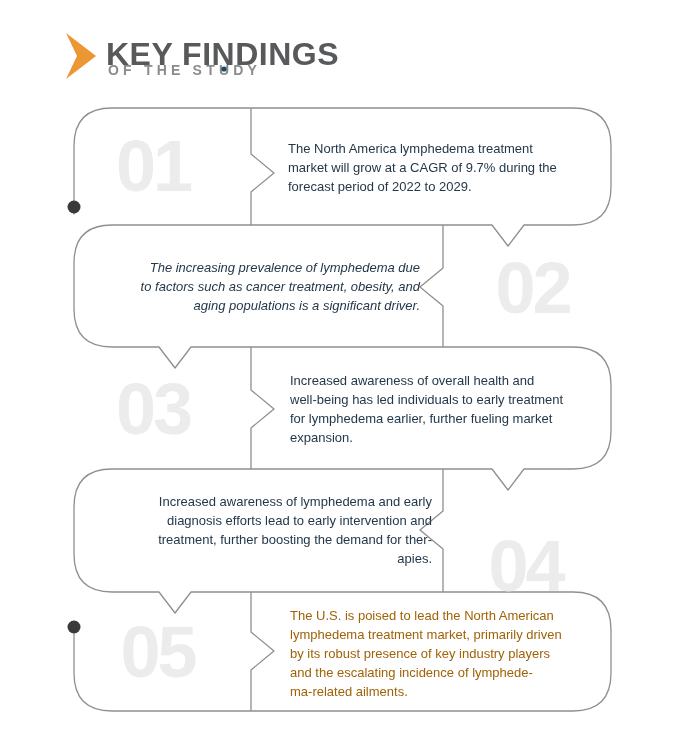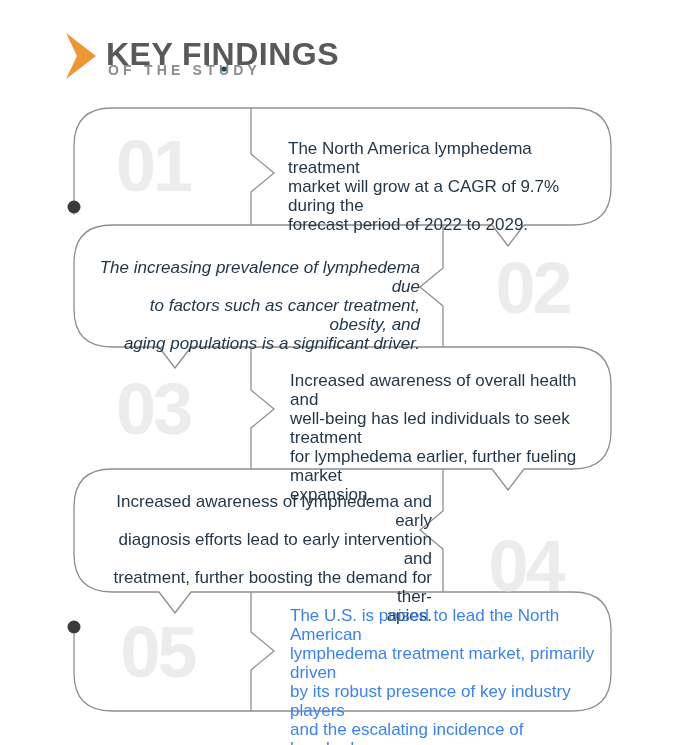--- a/index.html
+++ b/index.html
@@ -25,21 +25,21 @@
     position:absolute; display:flex; align-items:center; justify-content:center;
     font-size:72px; font-weight:bold; letter-spacing:-3px;
   }
   #n1 { left:73px;  top:110px; width:160px; height:112px; }
   #n2 { left:450px; top:228px; width:165px; height:120px; }
   #n3 { left:73px;  top:350px; width:160px; height:118px; }
   #n4 { left:443px; top:472px; width:165px; height:120px;margin-top:34px; }
   #n5 { left:75px;  top:593px; width:165px; height:118px; }
   
   .txt {
-    position:absolute; font-size:17px; line-height:19px; white-space:pre-line;
+    position:absolute; font-size:13px; line-height:19px; white-space:pre-line;
   }
   .txt.right { text-align:right; }
   #t1 { left:288px; top:139px; width:308px; }
   #t2 { left:98px;  top:258px; width:322px; }
   #t3 { left:290px; top:371px; width:310px; }
   #t4 { left:108px;  top:492px; width:324px; }
   #t5 { left:290px; top:606px; width:310px; }
 </style>
 </head>
 <body>
@@ -83,26 +83,26 @@
   <div class="num" id="n4" style="color: rgb(236, 236, 236);">04</div>
   <div class="num" id="n5" style="color: rgb(236, 236, 236);">05</div>
 
   <div class="txt" id="t1" style="color: rgb(36, 56, 74);">The North America lymphedema treatment
 market will grow at a CAGR of 9.7% during the
 forecast period of 2022 to 2029.</div>
   <div class="txt right" id="t2" style="color: rgb(36, 56, 74); font-style: italic;">The increasing prevalence of lymphedema due
 to factors such as cancer treatment, obesity, and
 aging populations is a significant driver.</div>
   <div class="txt" id="t3" style="color: rgb(36, 56, 74);">Increased awareness of overall health and
-well-being has led individuals to seek treatment
+well-being has led individuals to early treatment
 for lymphedema earlier, further fueling market
 expansion.</div>
   <div class="txt right" id="t4" style="color: rgb(36, 56, 74);">Increased awareness of lymphedema and early
 diagnosis efforts lead to early intervention and
 treatment, further boosting the demand for ther-
 apies.</div>
-  <div class="txt" id="t5" style="color: #3b82f6;">The U.S. is poised to lead the North American
+  <div class="txt" id="t5" style="color: #a16207;">The U.S. is poised to lead the North American
 lymphedema treatment market, primarily driven
 by its robust presence of key industry players
 and the escalating incidence of lymphede-
 ma-related ailments.</div>
 
 </div>
 
 </body></html>

